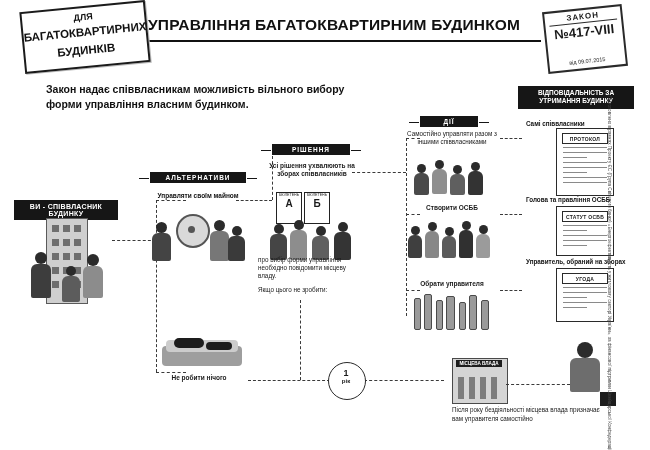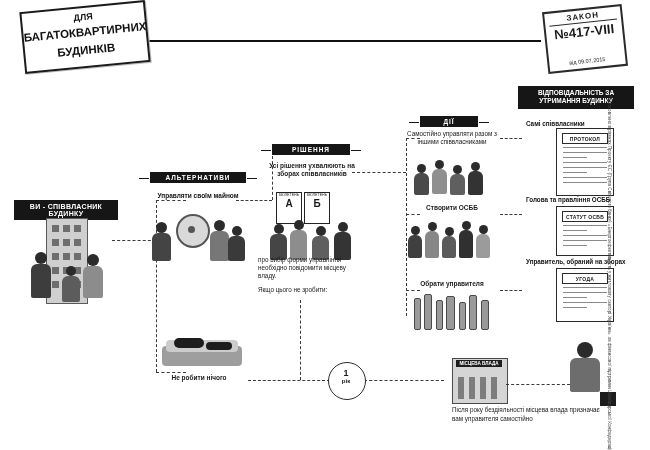--- a/index.html
+++ b/index.html
@@ -149,35 +149,37 @@
 
   .govbld{position:absolute;background:#d5d5d5;border:1px solid #4a4a4a;}
   .govsign{position:absolute;background:#1d1d1d;color:#fff;font-size:4.6px;
     text-align:center;line-height:1.15;font-weight:bold;padding:1px 0;}
 </style>
 </head>
 <body>
 
 <div class="page">
 
+  <div class="abs" id="header-title">УПРАВЛІННЯ БАГАТОКВАРТИРНИМ БУДИНКОМ</div>
   <div class="abs" id="header-rule"></div>
 
   <div class="abs" id="corner-tag">
     <div class="l l1">ДЛЯ</div>
     <div class="l l2">БАГАТОКВАРТИРНИХ</div>
     <div class="l l3">БУДИНКІВ</div>
   </div>
 
   <div class="abs" id="law-stamp">
     <div class="s1">ЗАКОН</div>
     <div class="bar"></div>
     <div class="s2">№417-VIII</div>
     <div class="s3">від 09.07.2015</div>
   </div>
 
+  <div class="abs" id="lead-text">Закон надає співвласникам можливість вільного вибору форми управління власним будинком.</div>
 
   <div class="plate-wrap" id="plate-alternatives">
     <div class="plate">АЛЬТЕРНАТИВИ</div>
   </div>
   <div class="plate-wrap" id="plate-decision">
     <div class="plate">РІШЕННЯ</div>
   </div>
   <div class="plate-wrap" id="plate-actions">
     <div class="plate">ДІЇ</div>
   </div>

